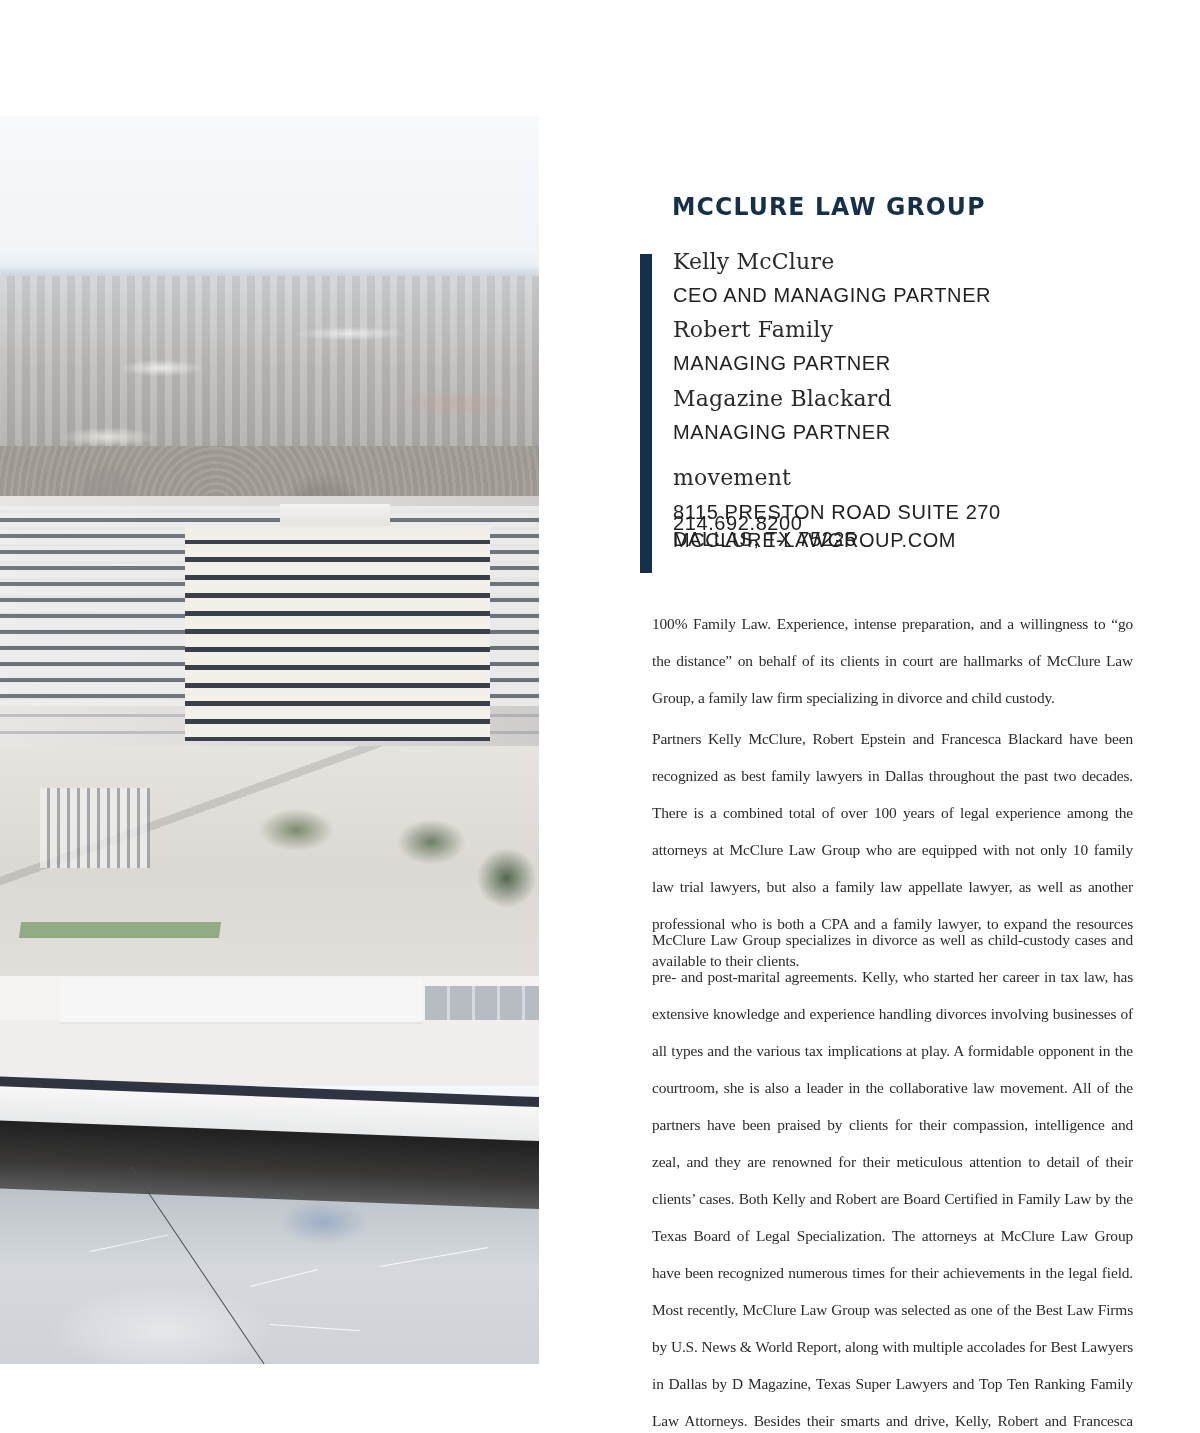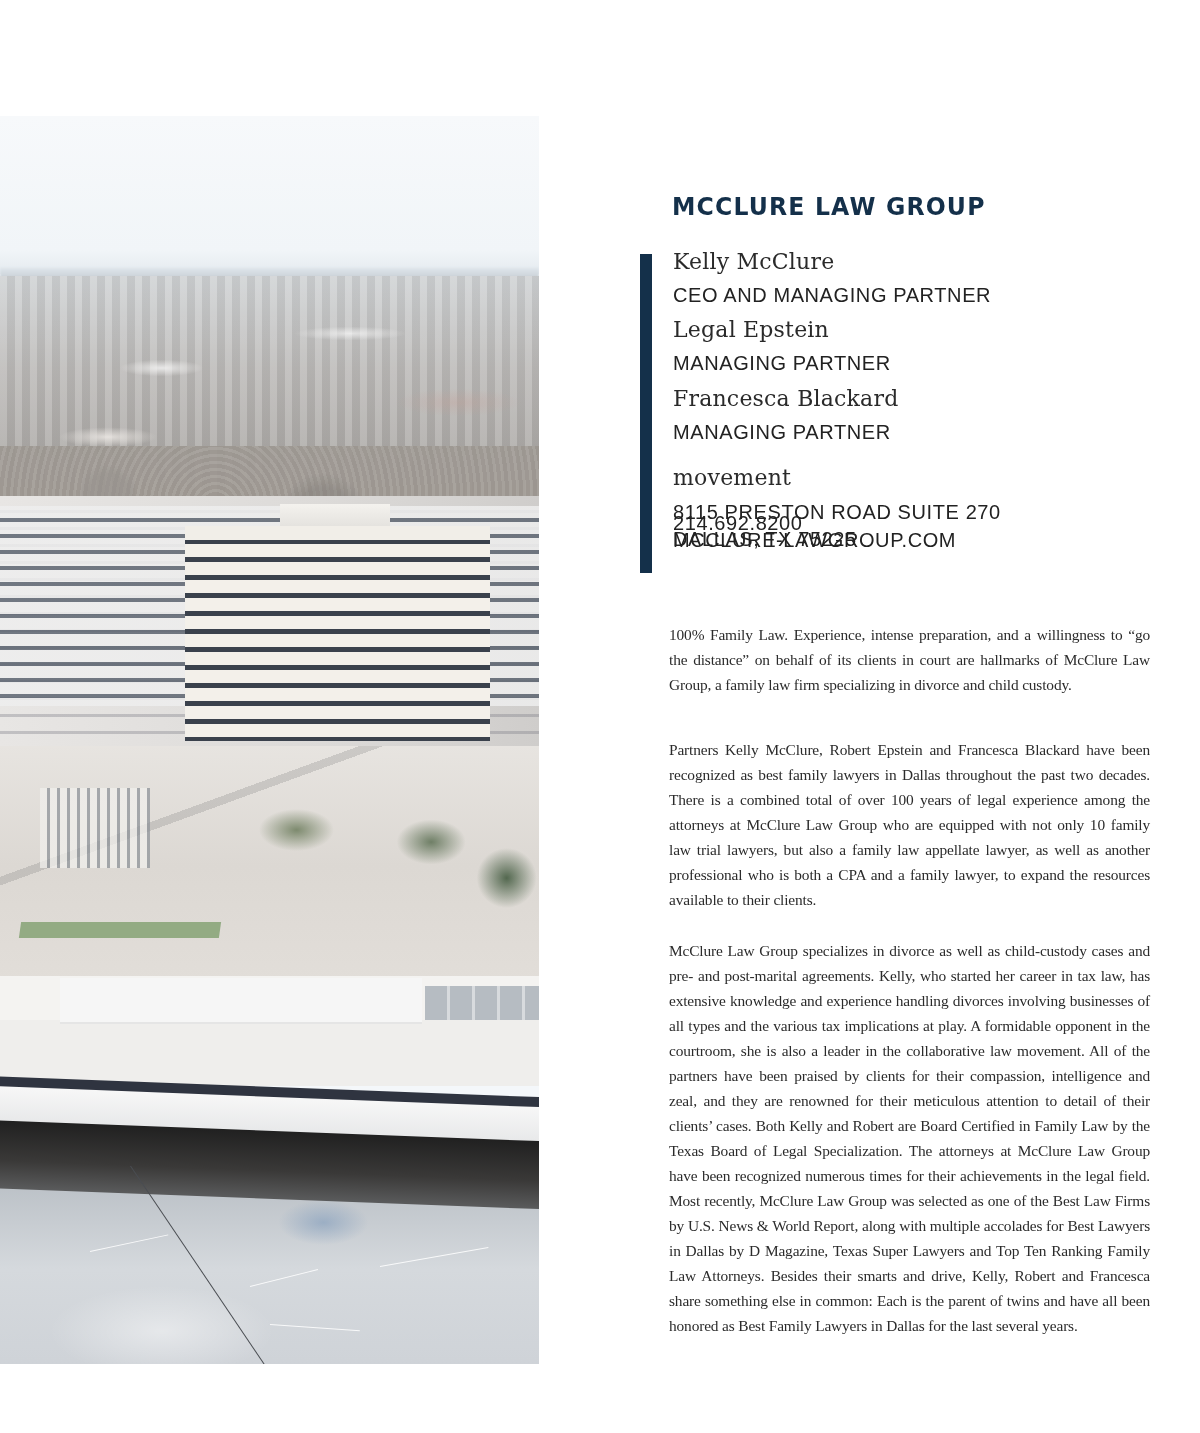--- a/index.html
+++ b/index.html
@@ -113,22 +113,22 @@
     color: #2a2a2a; white-space: nowrap; letter-spacing: 0.2px;
   }
   .partner-title, .contact-line {
     position: absolute; left: 673px;
     font-family: "Liberation Sans", sans-serif; font-size: 20px; font-weight: 400;
     color: #222222; letter-spacing: 0.6px; white-space: nowrap;
   }
 
   .body-text {
     position: absolute; left: 652px; width: 481px;
-    font-family: "Liberation Serif", serif; font-size: 15.4px; line-height: 25px;
-    color: #2b2b2b; text-align: justify; margin: 17px; letter-spacing: -0.15px;
+    font-family: "Liberation Serif", serif; font-size: 15.4px; line-height: 37px;
+    color: #2b2b2b; text-align: justify; margin: 0; letter-spacing: -0.15px;
   }
 </style>
 </head>
 <body>
 
 <div class="photo">
   <div class="layer sky"></div>
   <div class="layer horizon"></div>
   <div class="layer far-city"></div>
   <div class="layer trees"></div>
@@ -156,24 +156,24 @@
 
 </div>
 
 <div class="firm-name">MCCLURE LAW GROUP</div>
 
 <div class="accent-bar"></div>
 
 <div class="partner-name" style="top:249px">Kelly McClure</div>
 <div class="partner-title" style="top:284px">CEO AND MANAGING PARTNER</div>
 
-<div class="partner-name" style="top:317px">Legal Epstein</div>
+<div class="partner-name" style="top:317px">Robert Family</div>
 <div class="partner-title" style="top:352px">MANAGING PARTNER</div>
 
-<div class="partner-name" style="top:386px">Francesca Blackard</div>
+<div class="partner-name" style="top:386px">Magazine Blackard</div>
 <div class="partner-title" style="top:421px">MANAGING PARTNER</div>
 
 <div class="contact-heading" style="top:465px">movement</div>
 <div class="contact-line" style="top:501px">8115 PRESTON ROAD SUITE 270</div>
 <div class="contact-line" style="top:528px">DALLAS, TX 75225</div>
 <div class="contact-line" style="top:512px">214.692.8200</div>
 <div class="contact-line" style="top:529px">MCCLURE-LAWGROUP.COM</div>
 
 <p class="body-text" style="top:605px">100% Family Law. Experience, intense preparation, and a willingness to “go the distance” on behalf of its clients in court are hallmarks of McClure Law Group, a family law firm specializing in divorce and child custody.</p>
 <p class="body-text" style="top:720px">Partners Kelly McClure, Robert Epstein and Francesca Blackard have been recognized as best family lawyers in Dallas throughout the past two decades. There is a combined total of over 100 years of legal experience among the attorneys at McClure Law Group who are equipped with not only 10 family law trial lawyers, but also a family law appellate lawyer, as well as another professional who is both a CPA and a family lawyer, to expand the resources available to their clients.</p>

